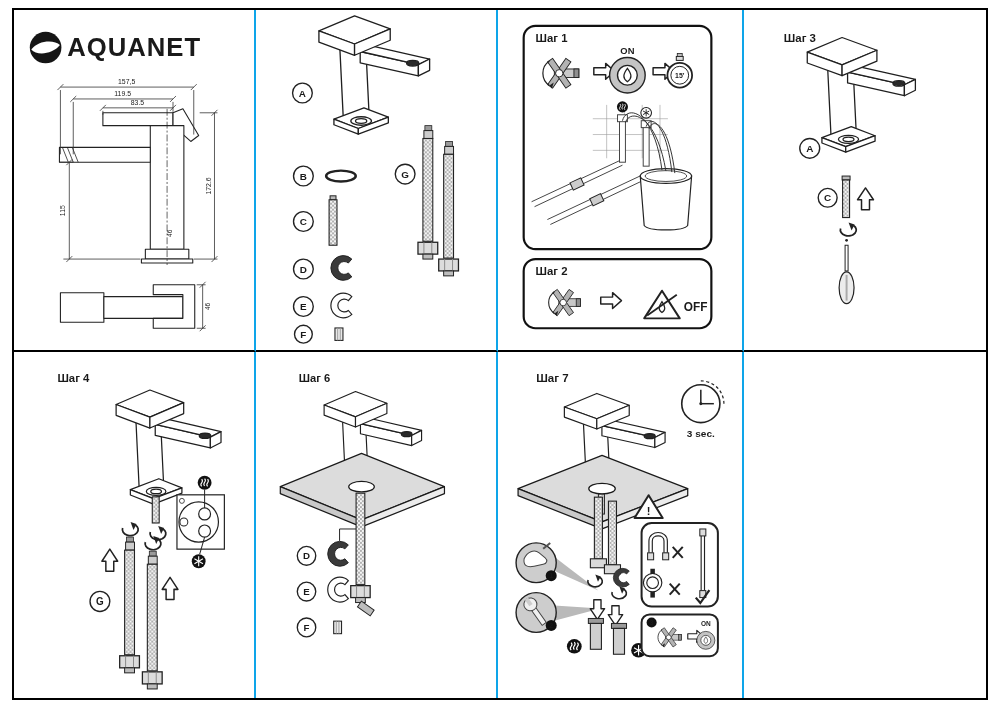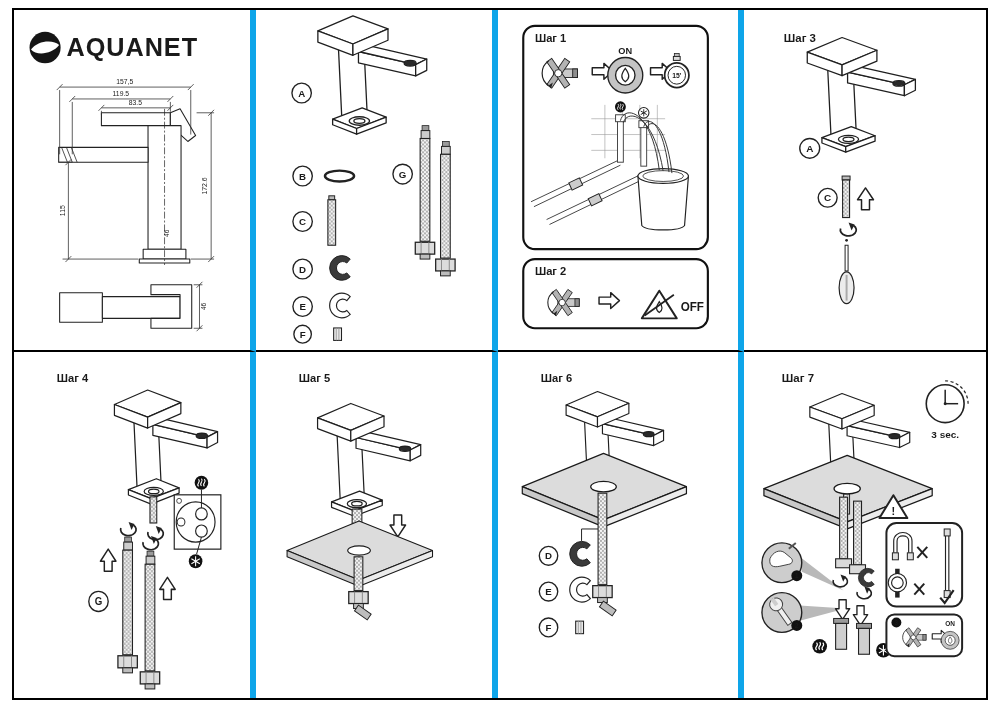--- a/index.html
+++ b/index.html
@@ -1,19 +1,19 @@
 <!DOCTYPE html>
 <html><head>
 <meta charset="utf-8">
 <style>
   html,body{margin:0;padding:0;background:#fff;}
   .page{position:relative;width:1000px;height:708px;background:#fff;font-family:"Liberation Sans",sans-serif;}
   .frame{position:absolute;left:12px;top:8px;width:976px;height:692px;border:2px solid #000;box-sizing:border-box;
          display:grid;grid-template-columns:243fr 243fr 247fr 243fr;grid-template-rows:344fr 348fr;}
-  .panel{position:relative;border-right:6px solid #0ea5e9;border-bottom:2px solid #000;box-sizing:border-box;overflow:hidden;background:#fff;}
+  .panel{position:relative;border-right:2px solid #0ea5e9;border-bottom:2px solid #000;box-sizing:border-box;overflow:hidden;background:#fff;}
   .panel:nth-child(4n){border-right:none;}
   .panel:nth-child(n+5){border-bottom:none;text-align:center;}
   .panel svg{display:block;width:100%;height:100%;}
   svg text{font-family:"Liberation Sans",sans-serif;fill:#1a1a1a;}
   .defs{position:absolute;width:0;height:0;}
 </style>
 </head>
 <body>
 
 <svg class="defs" aria-hidden="true">
@@ -385,41 +385,20 @@
           <rect x="137" y="198" width="7" height="5" fill="#9a9a9a" stroke="#222" stroke-width="0.8"></rect>
           <rect x="136" y="203" width="9" height="8" fill="#ccc" stroke="#222" stroke-width="1"></rect>
           <rect x="135" y="211" width="10" height="106" fill="url(#braid)" stroke="#222" stroke-width="1.1"></rect>
           <use href="#hose-nut" transform="translate(140,324)"></use>
         </g>
         <use href="#arrow-up" transform="translate(97,206)"></use>
         <use href="#arrow-up" transform="translate(158,234)"></use>
       </svg>
     </div>
 
-    <div class="panel">
-      <svg viewBox="0 0 243 348" preserveAspectRatio="none">
-        <text x="44" y="30" font-size="11.5" font-weight="600">Шаг 5</text>
-        <use href="#faucet-iso" transform="translate(58,50) scale(0.9)"></use>
-        <rect x="99" y="158" width="10" height="30" fill="url(#braid)" stroke="#222" stroke-width="1.1"></rect>
-        <ellipse cx="104" cy="195" rx="12" ry="4.5" fill="none" stroke="#222" stroke-width="2.2"></ellipse>
-        <use href="#arrow-up" transform="translate(146,176) rotate(180)"></use>
-        <g>
-          <circle cx="150" cy="202" r="9.5" fill="#fff" stroke="#222" stroke-width="1.4"></circle>
-          <text x="150" y="205.6" text-anchor="middle" font-size="10" font-weight="600">B</text>
-        </g>
-        <use href="#countertop" transform="translate(32,170) scale(0.78)"></use>
-        <g>
-          <rect x="101" y="206" width="9" height="34" fill="url(#braid)" stroke="#222" stroke-width="1.1"></rect>
-          <use href="#hose-nut" transform="translate(105.5,247)"></use>
-          <g transform="translate(110,262) rotate(35)">
-              <rect x="-8" y="-3.5" width="16" height="7" fill="#bdbdbd" stroke="#222" stroke-width="1"></rect>
-            </g>
-        </g>
-      </svg>
-    </div>
 
     <div class="panel">
       <svg viewBox="0 0 247 348" preserveAspectRatio="none">
         <text x="44" y="30" font-size="11.5" font-weight="600">Шаг 6</text>
         <use href="#faucet-iso" transform="translate(65,38) scale(0.85)"></use>
         <use href="#countertop" transform="translate(25,102) scale(0.88)"></use>
         <g>
           <rect x="103" y="142" width="9" height="92" fill="url(#braid)" stroke="#222" stroke-width="1.1"></rect>
           <use href="#hose-nut" transform="translate(107.5,241)"></use>
           <g transform="translate(113,258) rotate(35)">

